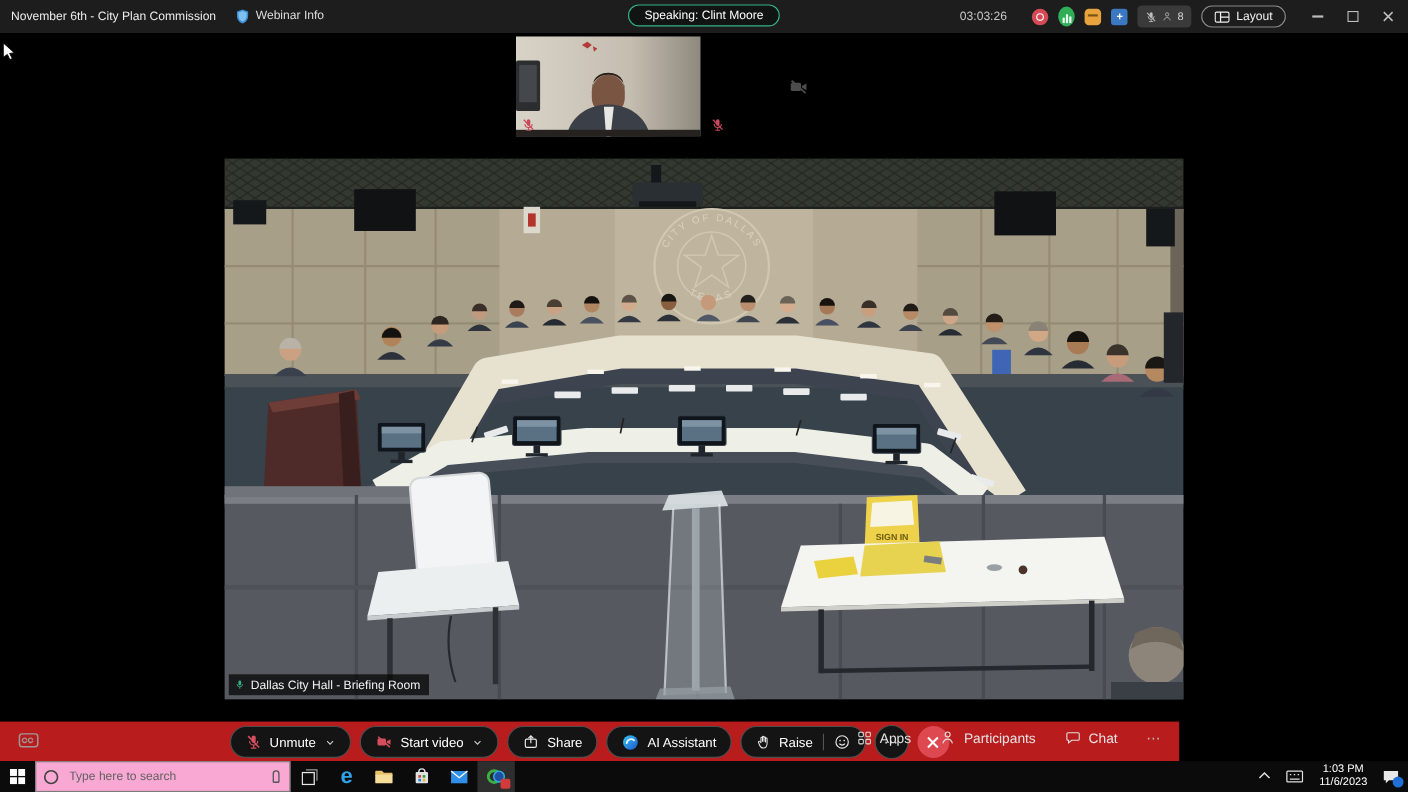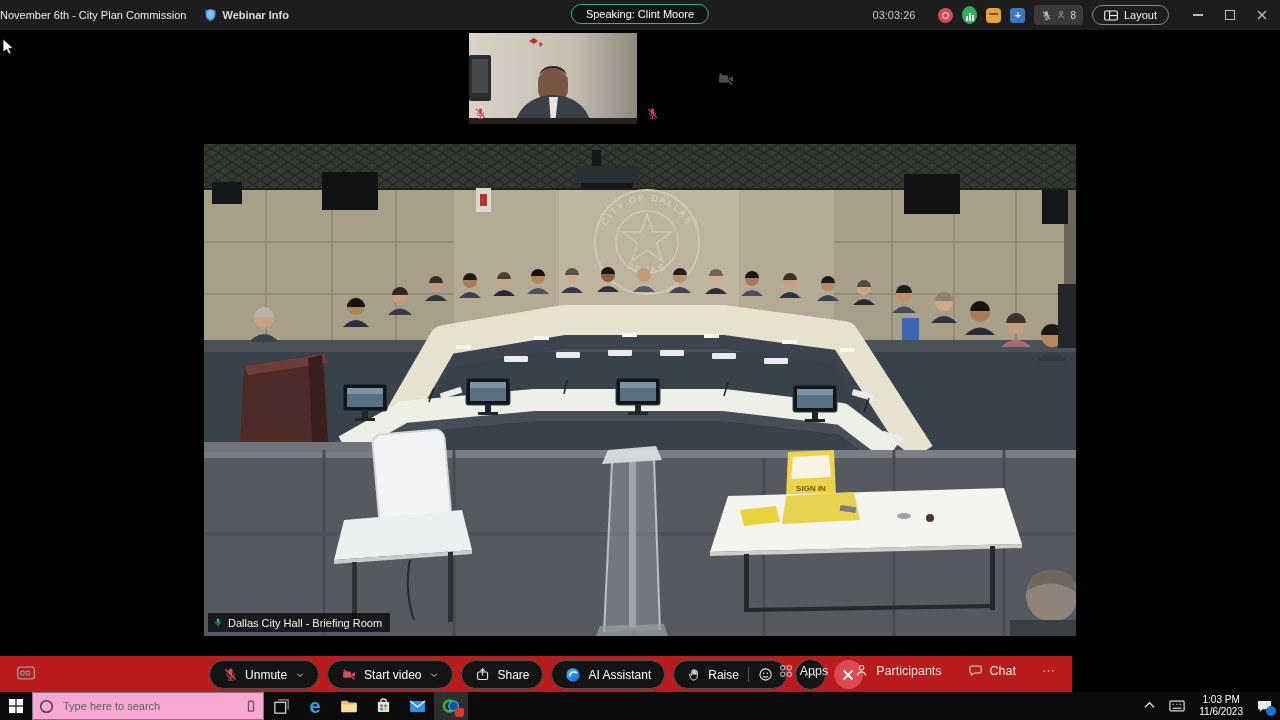--- a/index.html
+++ b/index.html
@@ -2,23 +2,23 @@
 <html><head>
 <meta charset="utf-8">
 <style>
   html,body{margin:0;padding:0;background:#000;}
   .screen{position:relative;width:1280px;height:720px;background:#000;overflow:hidden;
           font-family:"Liberation Sans",sans-serif;-webkit-font-smoothing:antialiased;}
 
   
   .titlebar{position:absolute;left:0;top:0;width:1280px;height:30px;background:#1d1d1d;
             display:flex;align-items:center;color:#e8e8e8;font-size:11px;}
-  .tb-left{display:flex;align-items:center;gap:8px;padding-left:0;}
+  .tb-left{display:flex;align-items:center;gap:8px;padding-left:10px;}
   .tb-title{color:#ececec;}
-  .tb-webinfo{display:flex;align-items:center;gap:5px;color:#dcdcdc;margin-left:10px;cursor:default;font-weight:bold;}
+  .tb-webinfo{display:flex;align-items:flex-start;gap:5px;color:#dcdcdc;margin-left:10px;cursor:default;}
   .speak-badge{position:absolute;left:50%;top:4px;transform:translateX(-50%);
                border:1.5px solid #35b185;border-radius:12px;background:#101412;
                color:#fff;padding:3px 14px;font-size:11px;white-space:nowrap;}
   .tb-right{position:absolute;right:8px;top:0;height:30px;display:flex;align-items:center;gap:9px;}
   .tb-timer{color:#c9c9c9;font-size:11px;margin-right:14px;}
   .tb-ind{width:15px;height:15px;border-radius:4px;display:flex;align-items:center;justify-content:center;}
   .ind-rec{border-radius:50%;background:#d64a55;}
   .ind-rec i{width:5px;height:5px;border:1.5px solid #fff;border-radius:50%;display:block;}
   .ind-net{border-radius:50%;background:#2fae57;display:flex;gap:1px;align-items:flex-end;justify-content:center;padding-bottom:3px;}
   .ind-net i{width:2px;background:#eafff0;display:block;}

